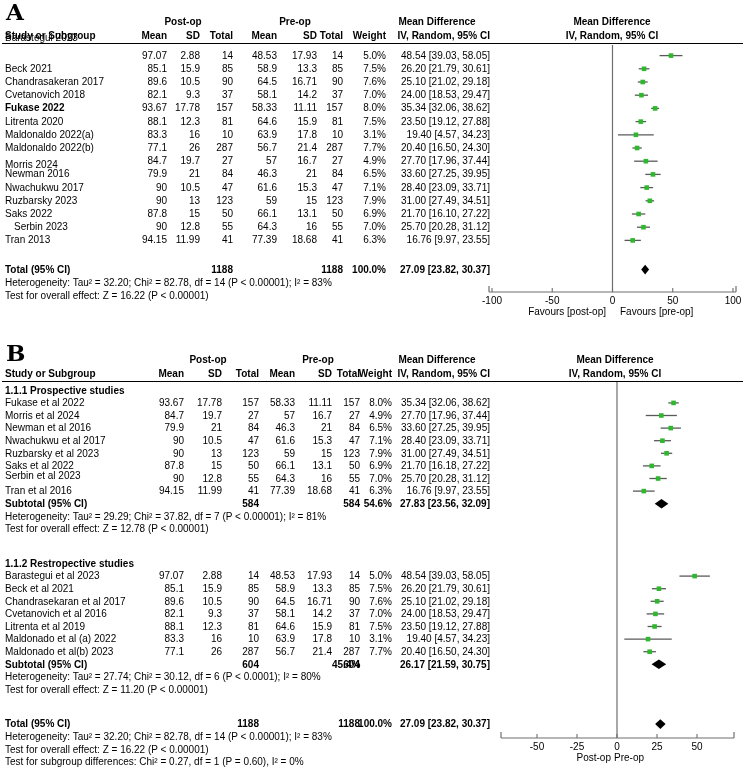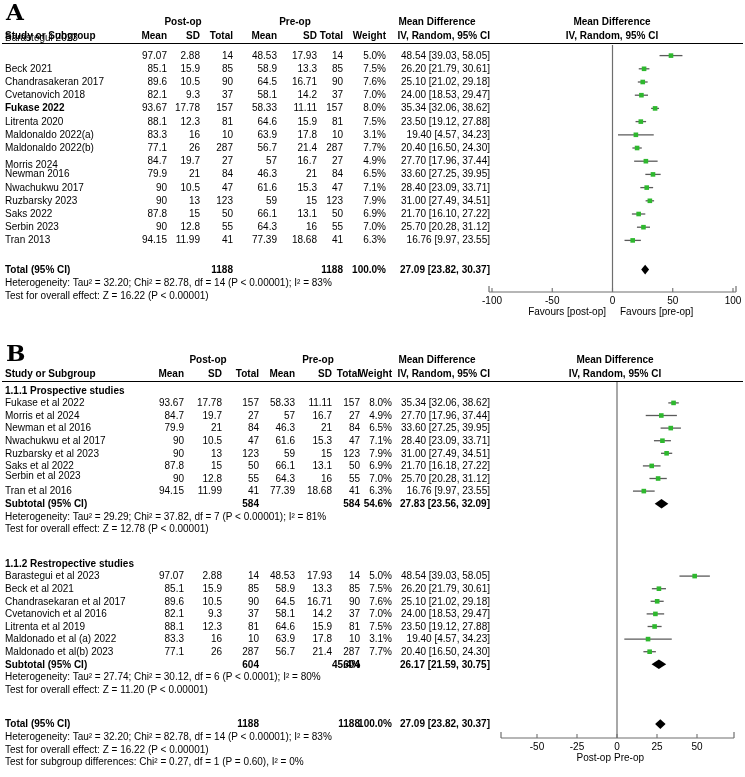--- a/index.html
+++ b/index.html
@@ -144,21 +144,21 @@
       <div class="cell" style="left: 365px; top: 195.7px; width: 125px; text-align: right;">31.00 [27.49, 34.51]</div>
       <div class="cell" style="left: 5px; top: 208.9px;">Saks 2022</div>
       <div class="cell" style="left: 107px; top: 208.9px; width: 60px; text-align: right;">87.8</div>
       <div class="cell" style="left: 140px; top: 208.9px; width: 60px; text-align: right;">15</div>
       <div class="cell" style="left: 173px; top: 208.9px; width: 60px; text-align: right;">50</div>
       <div class="cell" style="left: 217px; top: 208.9px; width: 60px; text-align: right;">66.1</div>
       <div class="cell" style="left: 257px; top: 208.9px; width: 60px; text-align: right;">13.1</div>
       <div class="cell" style="left: 283px; top: 208.9px; width: 60px; text-align: right;">50</div>
       <div class="cell" style="left: 326px; top: 208.9px; width: 60px; text-align: right;">6.9%</div>
       <div class="cell" style="left: 365px; top: 208.9px; width: 125px; text-align: right;">21.70 [16.10, 27.22]</div>
-      <div class="cell" style="left: 5px; top: 222.1px;">Serbin 2023</div>
+      <div class="cell" style="left: 14px; top: 222.1px;">Serbin 2023</div>
       <div class="cell" style="left: 107px; top: 222.1px; width: 60px; text-align: right;">90</div>
       <div class="cell" style="left: 140px; top: 222.1px; width: 60px; text-align: right;">12.8</div>
       <div class="cell" style="left: 173px; top: 222.1px; width: 60px; text-align: right;">55</div>
       <div class="cell" style="left: 217px; top: 222.1px; width: 60px; text-align: right;">64.3</div>
       <div class="cell" style="left: 257px; top: 222.1px; width: 60px; text-align: right;">16</div>
       <div class="cell" style="left: 283px; top: 222.1px; width: 60px; text-align: right;">55</div>
       <div class="cell" style="left: 326px; top: 222.1px; width: 60px; text-align: right;">7.0%</div>
       <div class="cell" style="left: 365px; top: 222.1px; width: 125px; text-align: right;">25.70 [20.28, 31.12]</div>
       <div class="cell" style="left: 5px; top: 235.3px;">Tran 2013</div>
       <div class="cell" style="left: 107px; top: 235.3px; width: 60px; text-align: right;">94.15</div>

